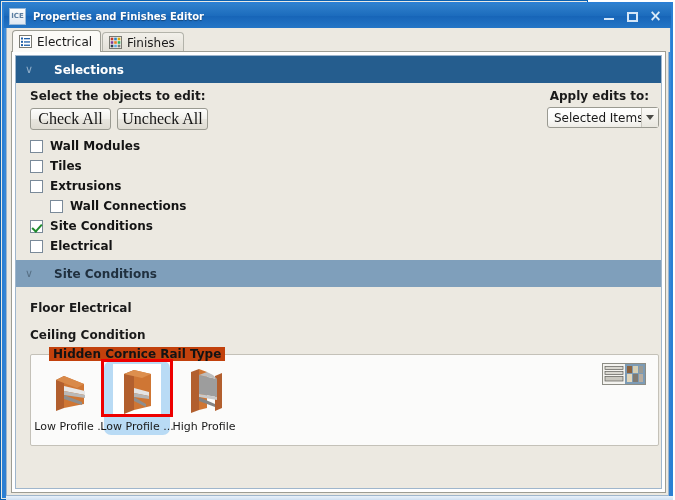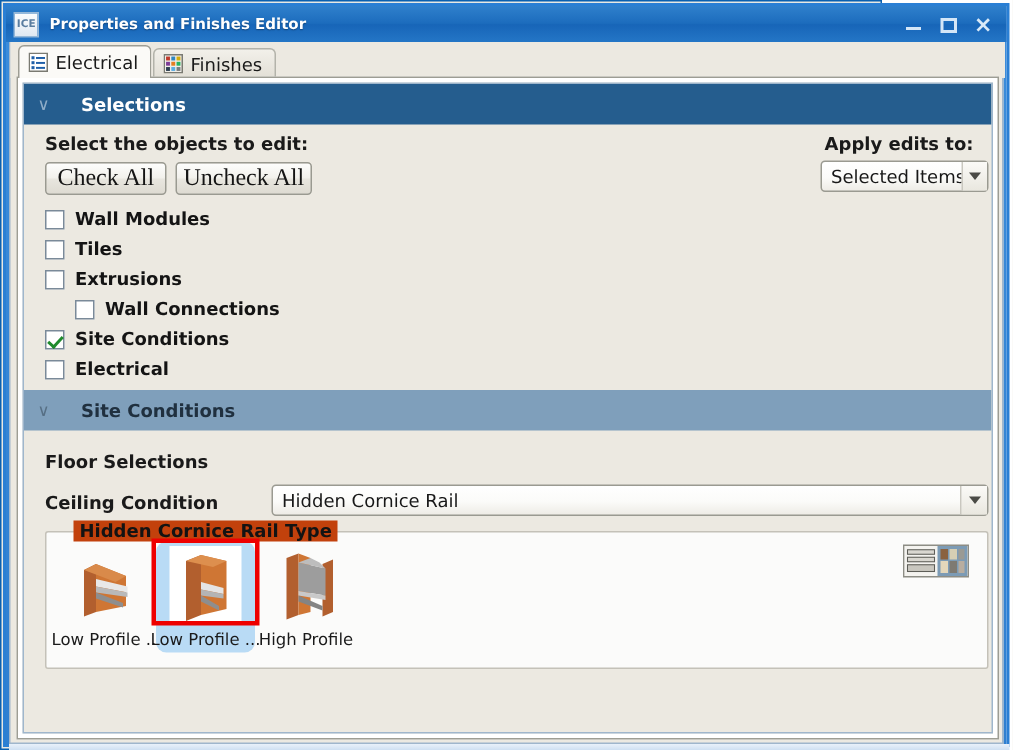--- a/index.html
+++ b/index.html
@@ -466,29 +466,23 @@
         <div class="cbrow" style="top:182px;">
           <span class="cbox"></span>
           <span class="cblabel">Electrical</span>
         </div>
 
         <div class="section-header light" style="top:204px;">
           <span class="sec-chevron">∨</span>
           <span class="sec-title">Site Conditions</span>
         </div>
 
-        <div class="lbl-bold" style="left:14px; top:245px;">Floor Selections</div>
+        <div class="lbl-bold" style="left:14px; top:245px;">Floor Electrical</div>
 
         <div class="lbl-bold" style="left:14px; top:272px;">Ceiling Condition</div>
-        <div class="combo" style="left:165px; top:267px; width:478px;">
-          <span class="combo-text">Hidden Cornice Rail</span>
-          <span class="combo-arrow">
-                <span class="arrow-dn"></span>
-              </span>
-        </div>
 
         <div class="groupbox" style="left:14px; top:298px; width:629px; height:92px;"></div>
         <div class="group-title" style="left:22px; top:291px;">Hidden Cornice Rail Type</div>
 
         <div class="thumb" style="left:22px; top:308px;">
           <svg class="thumb-img" viewBox="0 0 54 54">
             <rect x="0" y="0" width="54" height="54" fill="#fbfbfa"></rect>
             <polygon points="12,16 20,12 20,44 12,47" fill="#b25f2e"></polygon>
             <polygon points="20,12 40,20 40,40 20,44" fill="#cf7634"></polygon>
             <polygon points="20,22 41,27 41,31 20,27" fill="#e8e8e8"></polygon>

